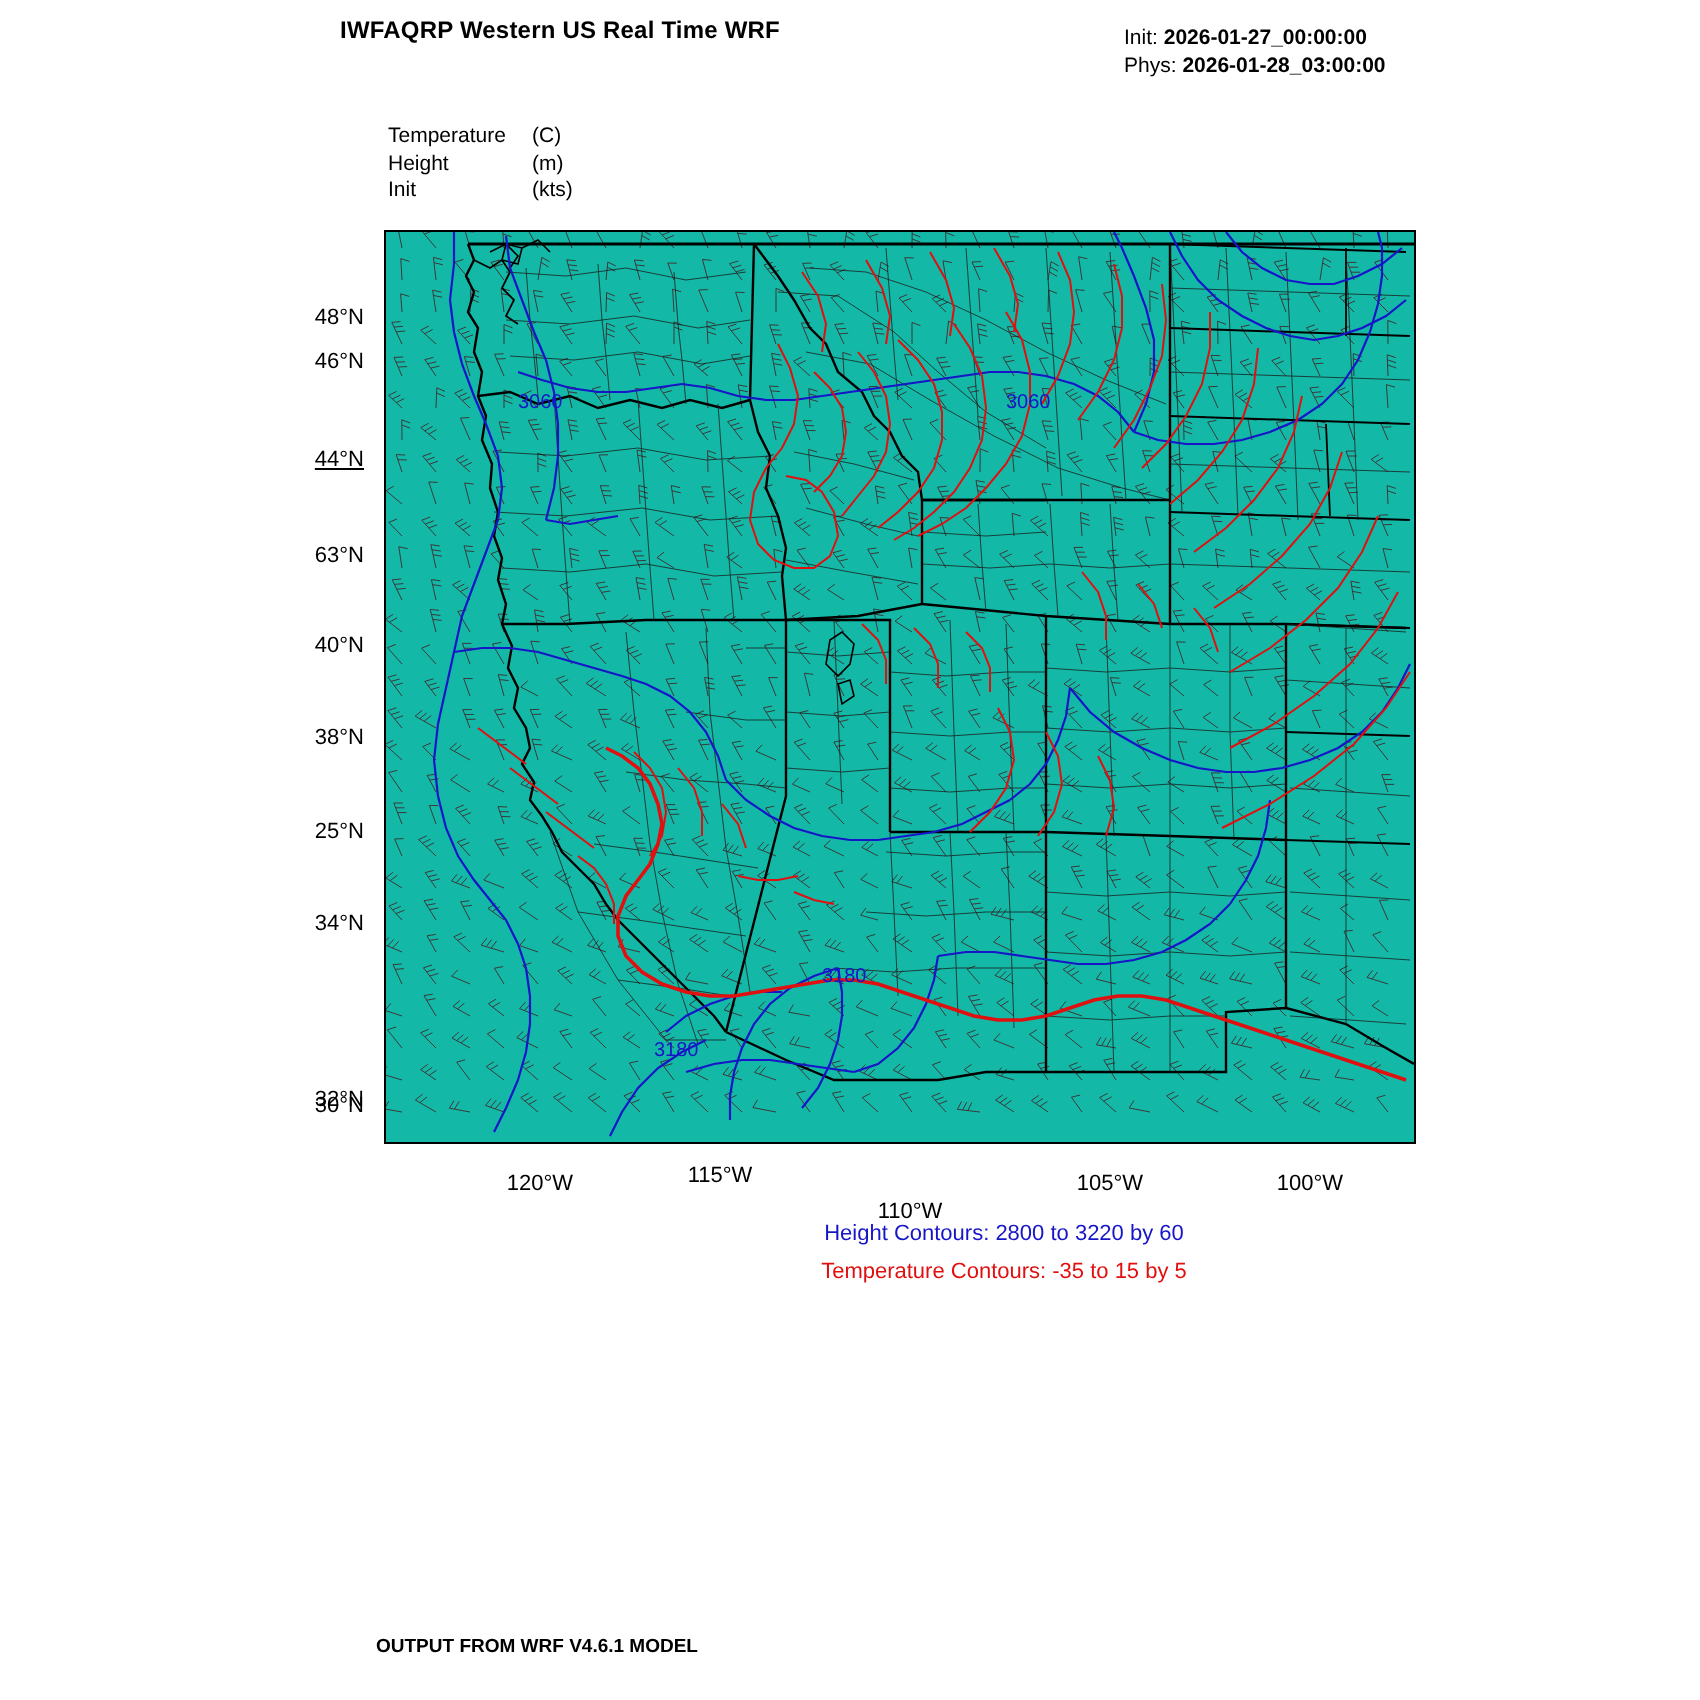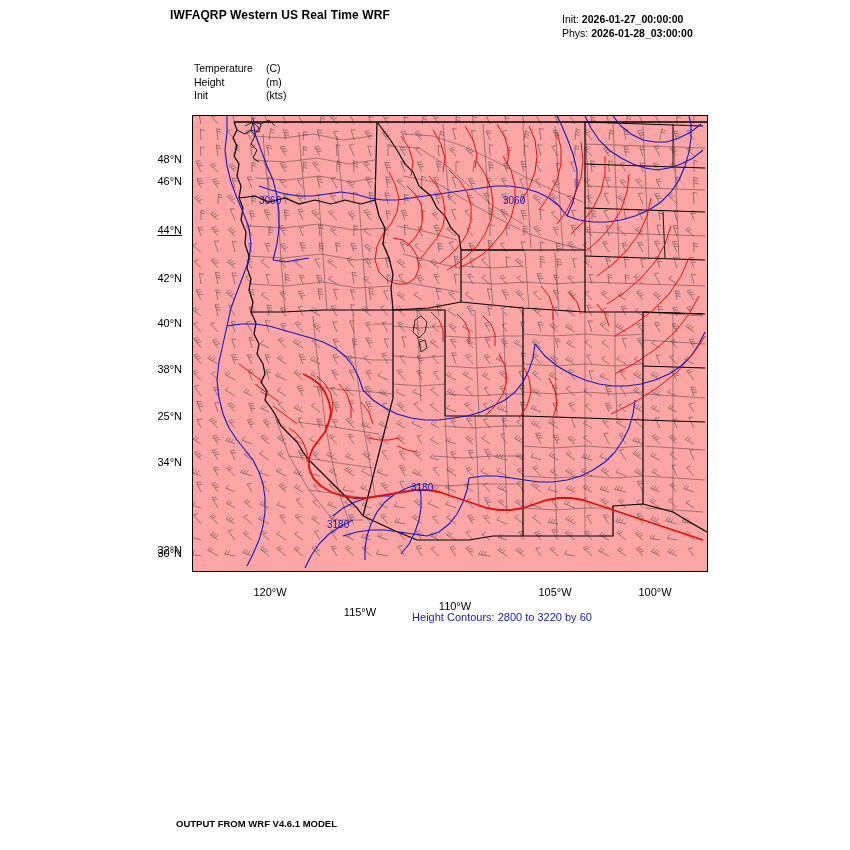--- a/index.html
+++ b/index.html
@@ -38,21 +38,21 @@
     line-height: 13.5px;
   }
   #legend-units .u-name { display: inline-block; width: 72px; }
 
   #plot-frame {
     left: 192px; top: 115px;
     width: 516px; height: 457px;
     border: 1.4px solid #000;
     box-sizing: border-box;
     overflow: hidden;
-    background: #fca5a5;
+    background: #14b8a6;
   }
   #plot-frame svg { display: block; }
 
   .ytick-label {
     font-size: 11px;
     text-align: right;
     width: 52px;
   }
   .xtick-label {
     font-size: 11px;
@@ -64,21 +64,21 @@
     left: 300px; top: 608px;
     width: 404px;
     text-align: center;
     font-size: 11px;
     line-height: 19px;
   }
   .note-height { color: #1616c8; }
   .note-temp { color: #e11010; }
 
   #footer {
-    left: 176px; top: 818px;
+    left: 188px; top: 818px;
     font-size: 9.5px;
     font-weight: bold;
     line-height: 12px;
   }
 </style>
 </head>
 <body>
 
 <div class="abs" id="title">IWFAQRP Western US Real Time WRF</div>
 
@@ -101,30 +101,30 @@
     <span class="u-name">Height</span><span>(m)</span>
   </div>
   <div>
     <span class="u-name">Init</span><span>(kts)</span>
   </div>
 </div>
 
 <div class="abs ytick-label" style="left:130px; top:125px;margin-top:28px;">48°N</div>
 <div class="abs ytick-label" style="left:130px; top:175px;">46°N</div>
 <div class="abs ytick-label" style="left:130px; top:224px;text-decoration:underline;">44°N</div>
-<div class="abs ytick-label" style="left:130px; top:272px;">42°N</div>
+<div class="abs ytick-label" style="left:130px; top:272px;">63°N</div>
 <div class="abs ytick-label" style="left:130px; top:317px;">40°N</div>
 <div class="abs ytick-label" style="left:130px; top:363px;">38°N</div>
 <div class="abs ytick-label" style="left:130px; top:410px;">25°N</div>
 <div class="abs ytick-label" style="left:130px; top:456px;">34°N</div>
 <div class="abs ytick-label" style="left:130px; top:500px;margin-top:44px;">32°N</div>
 <div class="abs ytick-label" style="left:130px; top:547px;">30°N</div>
 
 <div class="abs xtick-label" style="left:240px; top:586px;">120°W</div>
-<div class="abs xtick-label" style="left:330px; top:606px;">115°W</div>
+<div class="abs xtick-label" style="left:330px; top:582px;">115°W</div>
 <div class="abs xtick-label" style="left:425px; top:600px;">110°W</div>
 <div class="abs xtick-label" style="left:525px; top:586px;">105°W</div>
 <div class="abs xtick-label" style="left:625px; top:586px;">100°W</div>
 
 <div class="abs" id="plot-frame">
   <svg width="514" height="455" viewBox="0 0 514 455" xmlns="http://www.w3.org/2000/svg">
 
     <g stroke="#3a3a3a" stroke-width="0.5" fill="none">
       <g id="barbs">
           <path d="M8.0,8.0 L5.9,-2.4 M5.9,-2.4 L10.3,-1.7" stroke="#3a3a3a" stroke-width="0.5" fill="none"></path>
@@ -1194,17 +1194,18 @@
       <text x="66" y="88" fill="#1616c8">3060</text>
       <text x="310" y="88" fill="#1616c8">3060</text>
       <text x="218" y="375" fill="#1616c8">3180</text>
       <text x="134" y="412" fill="#1616c8">3180</text>
     </g>
   </svg>
 </div>
 
 <div class="abs" id="contour-note">
   <div class="note-height">Height Contours: 2800 to 3220 by 60</div>
+  <div class="note-temp">Temperature Contours: -35 to 15 by 5</div>
 </div>
 
 <div class="abs" id="footer">
   <div>OUTPUT FROM WRF V4.6.1 MODEL</div>
 </div>
 
 </body></html>

